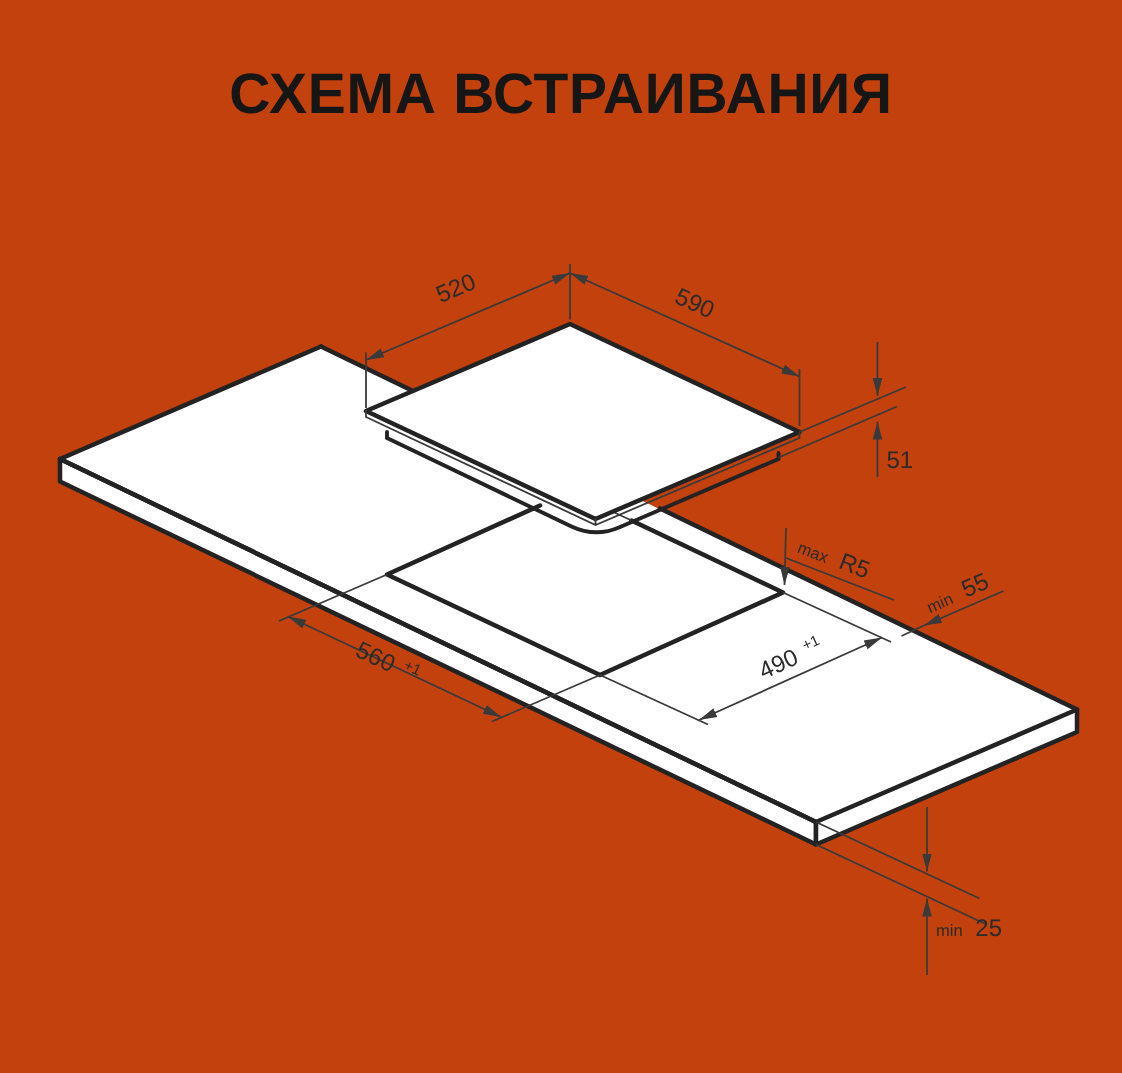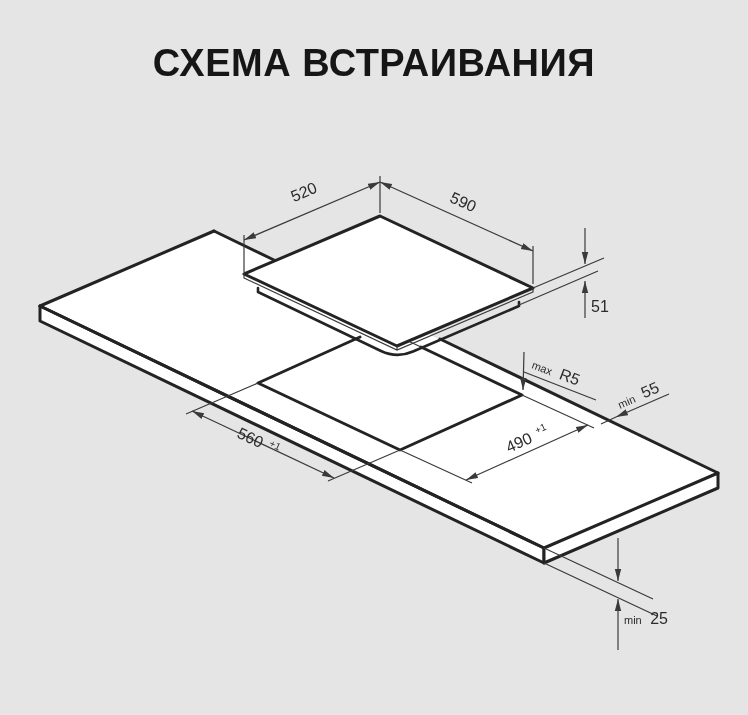--- a/index.html
+++ b/index.html
@@ -8,21 +8,21 @@
     background: #ffffff;
     width: 748px;
     height: 715px;
     overflow: hidden;
     font-family: "Liberation Sans", sans-serif;
   }
   .page {
     position: relative;
     width: 748px;
     height: 715px;
-    background: #e5e5e5;
+    background: #c2410c;
   }
   .title {
     position: absolute;
     top: 44px;
     left: 0;
     width: 100%;
     margin: 0;
     text-align: center;
     font-family: "Liberation Sans", sans-serif;
     font-size: 38px;

